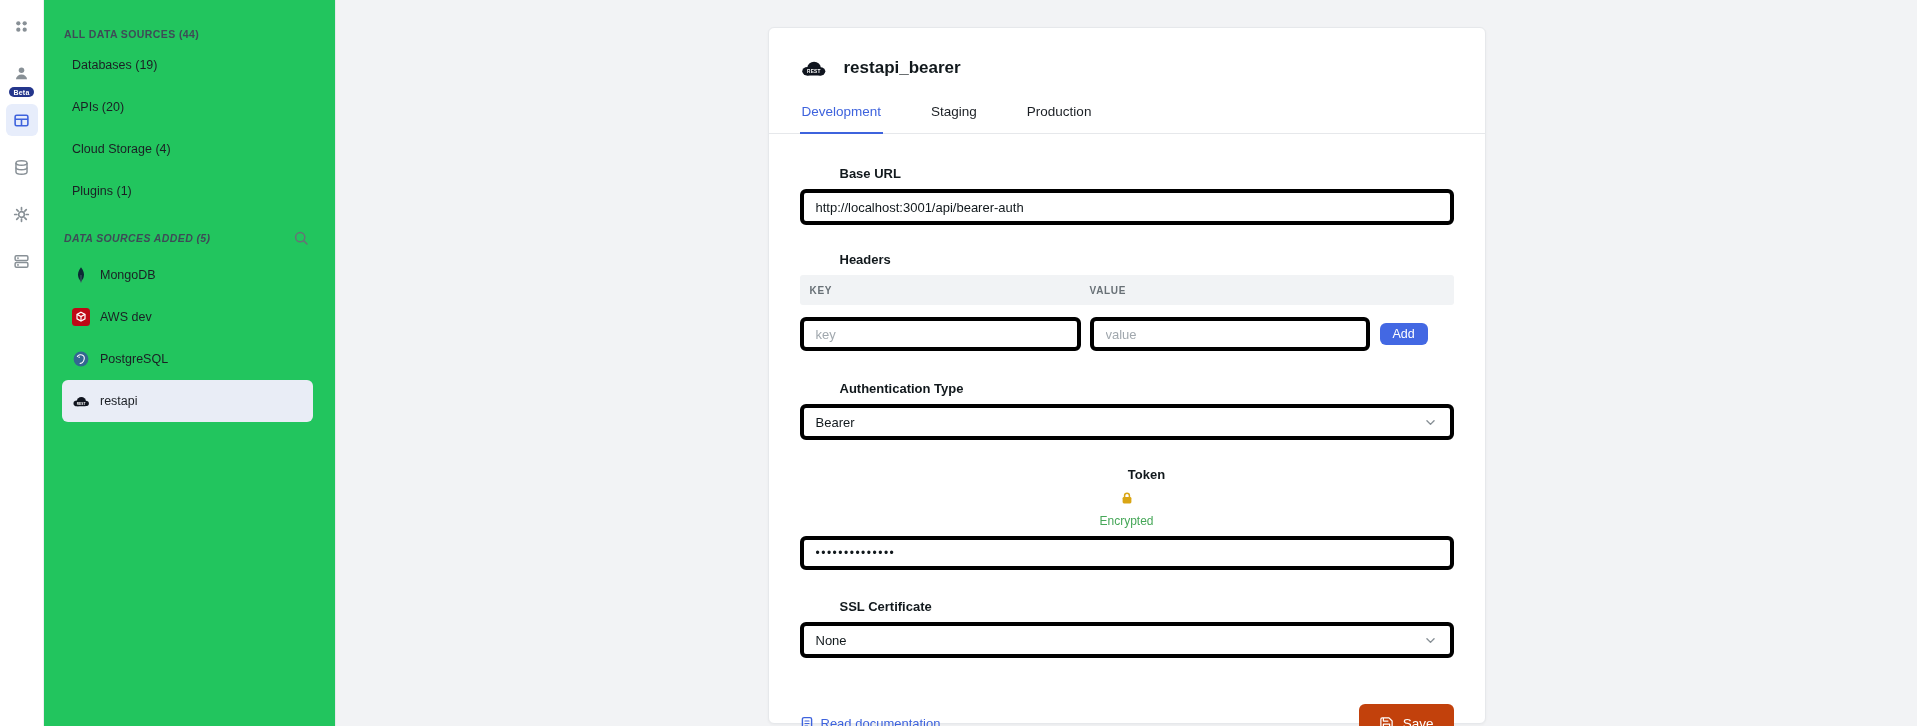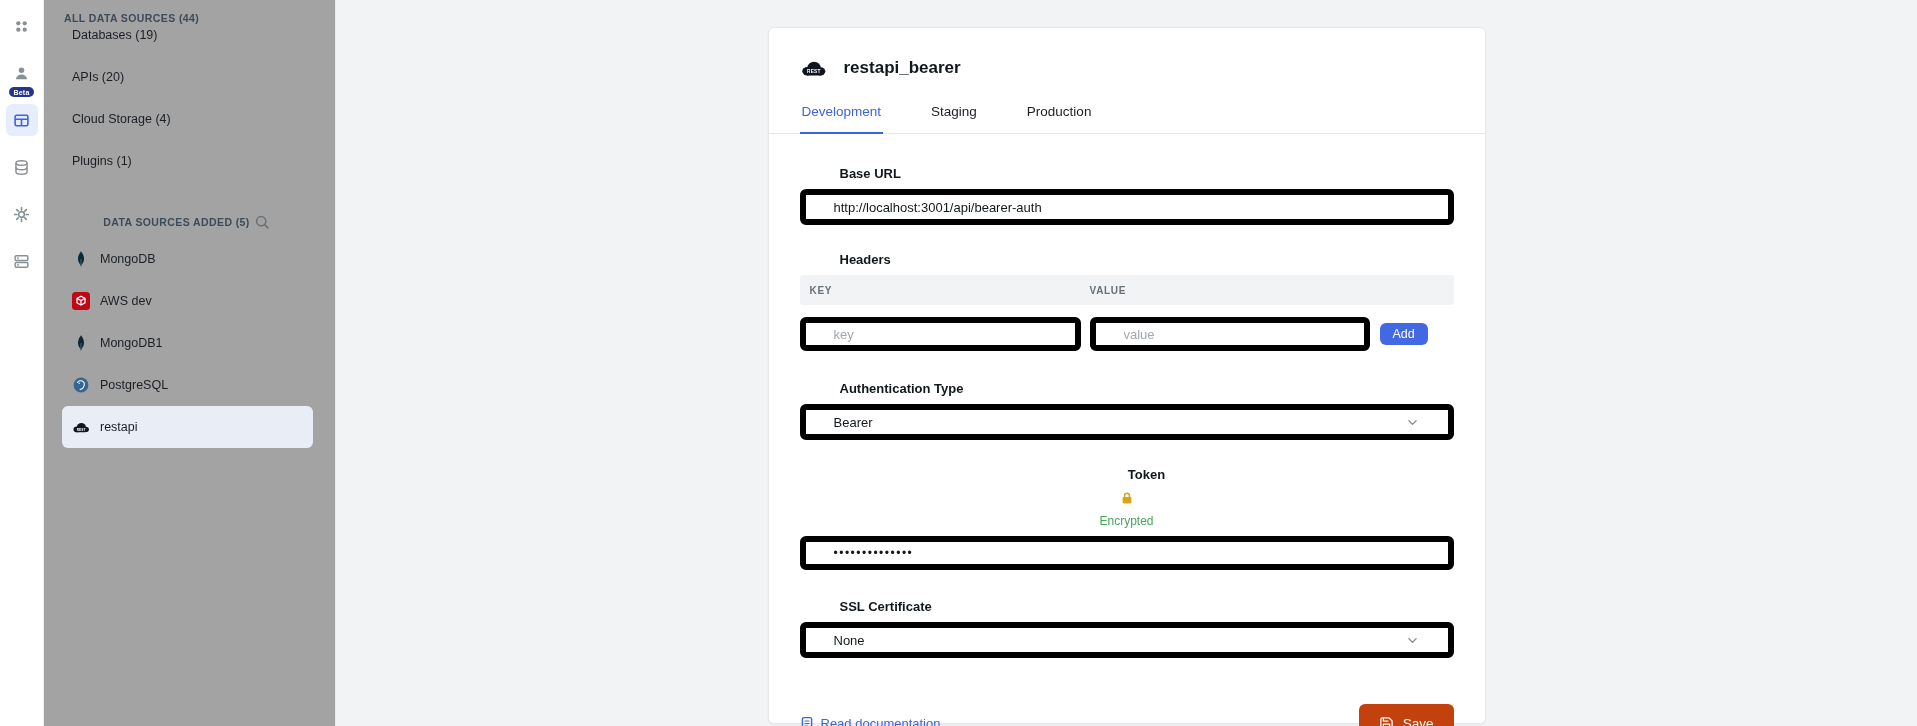--- a/index.html
+++ b/index.html
@@ -25,34 +25,35 @@
   }
   .rail-btn.active { background:#E7EDFB; color:#3E63DD; }
   .beta-badge {
     position:absolute; bottom:-8px; left:50%; transform:translateX(-50%);
     background:#24368C; color:#fff; font-size:7px; font-weight:bold;
     padding:1.5px 5px; border-radius:8px; letter-spacing:.2px;
   }
 
   
   .sidebar {
-    width:292px; flex-shrink:0; background:#a3a3a3;
-    border-right:1px solid #E6E8EB; padding:0 22px 0 18px;
+    width:292px; flex-shrink:0; background:#22c55e;
+    border-right:1px solid #E6E8EB; padding:16px 22px 0 18px;
   }
   .sb-header {
     font-size:10.5px; font-weight:bold; color:#3E4B57;
     letter-spacing:.4px; padding:12px 0 4px 2px;
   }
   .sb-item {
-    height:42px; display:flex; align-items:flex-start; padding:0 10px;
+    height:42px; display:flex; align-items:center; padding:0 10px;
     font-size:12.5px; color:#1B1F24; border-radius:6px; cursor:pointer;
   }
   .sb-subrow {
-    display:flex; align-items:center; justify-content:center;
+    display:flex; align-items:center; justify-content:space-between;
     padding:14px 0 4px 2px;
+    font-style:italic;
   }
   .sb-subrow .sb-header { padding:0; }
   .icon-btn {
     border:none; background:transparent; color:#687076; cursor:pointer;
     width:24px; height:24px; display:flex; align-items:center; justify-content:center; padding:0;
   }
   .ds-item {
     height:42px; display:flex; align-items:center; gap:10px;
     padding:0 10px; font-size:12.5px; color:#1B1F24;
     border-radius:6px; cursor:pointer;
@@ -80,22 +81,22 @@
     border-bottom:2px solid transparent; margin-bottom:-1px; background:transparent; border-top:none; border-left:none; border-right:none;
     font-family:inherit;
   }
   .tab.active { color:#3E63DD; border-bottom-color:#3E63DD; }
 
   .form { padding:0 31px; flex:1; }
   .f-label { font-size:13px; font-weight:600; color:#11181C;margin-left:40px; }
   .mt-lg { margin-top:32px; } .mt-md { margin-top:27px; } .mt-sm { margin-top:8px; }
 
   .text-input, .select {
-    width:100%; height:36px; border:6px solid #000000; border-radius:6px;
-    padding:0 28px; font-size:13px; color:#11181C; background:#fff;
+    width:100%; height:36px; border:4px solid #000000; border-radius:6px;
+    padding:0 12px; font-size:13px; color:#11181C; background:#fff;
     font-family:inherit; outline:none;
   }
   .text-input::placeholder { color:#A1A8AE; }
 
   .kv-head {
     margin-top:8px; height:30px; background:#F1F3F5; border-radius:3px;
     display:flex; align-items:center;
     font-size:10px; font-weight:600; letter-spacing:.7px; color:#687076;
   }
   .kv-head .col-key { width:290px; padding-left:10px; }
@@ -292,28 +293,20 @@
         </span>
       <span>MongoDB</span>
     </div>
     <div class="ds-item">
       <span class="ds-icon">
           <svg width="18" height="18">
             <use href="#sym-aws"></use>
           </svg>
         </span>
       <span>AWS dev</span>
-    </div>
-    <div class="ds-item">
-      <span class="ds-icon">
-          <svg width="18" height="18">
-            <use href="#sym-mongo"></use>
-          </svg>
-        </span>
-      <span>MongoDB1</span>
     </div>
     <div class="ds-item">
       <span class="ds-icon">
           <svg width="18" height="18">
             <use href="#sym-postgres"></use>
           </svg>
         </span>
       <span>PostgreSQL</span>
     </div>
     <div class="ds-item selected">

